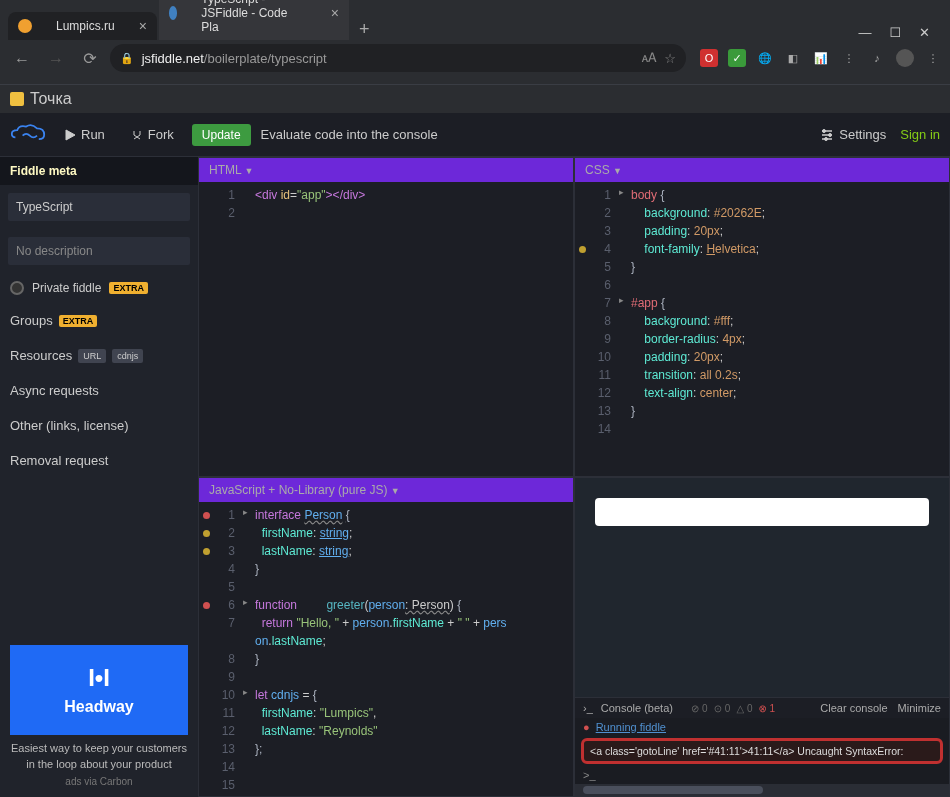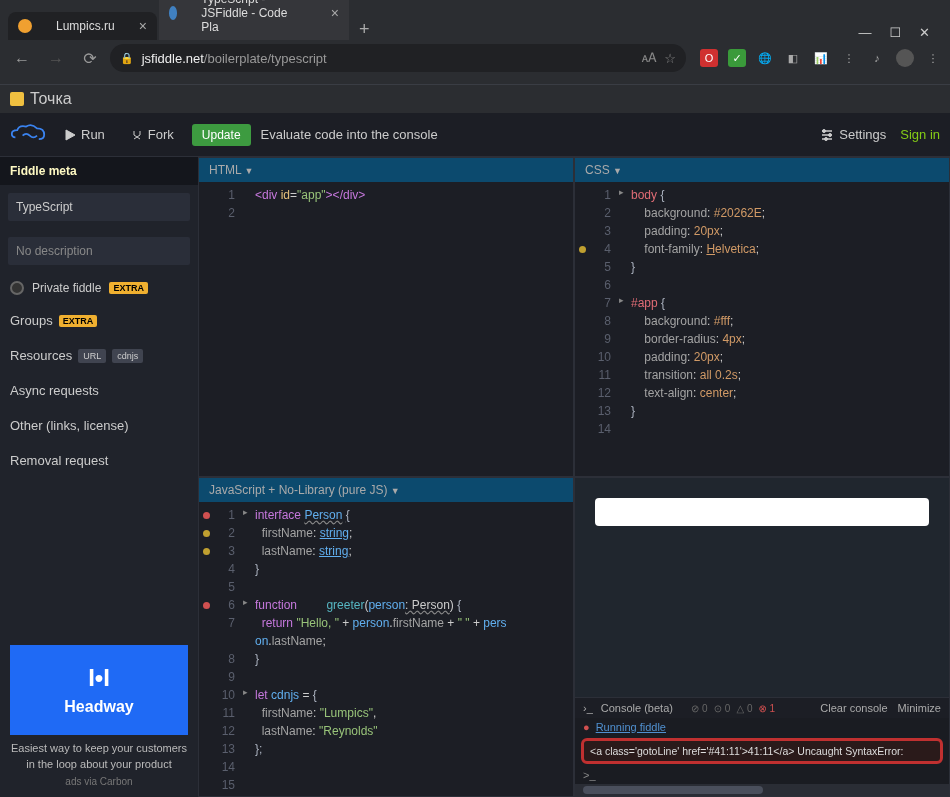--- a/index.html
+++ b/index.html
@@ -53,35 +53,35 @@
 .url-badge { background: #404450; color: #ccc; font-size: 9px; padding: 2px 5px; border-radius: 2px; }
 .sb-item { padding: 10px 10px; font-size: 13px; color: #ccc; cursor: pointer; display: flex; align-items: center; gap: 6px; }
 .sb-ad { margin-top: auto; padding: 10px; text-align: center; }
 .ad-box { background: #1f6af5; color: #fff; height: 90px; display: flex; flex-direction: column; align-items: center; justify-content: center; gap: 6px; }
 .ad-box .h-logo { font-size: 24px; font-weight: bold; }
 .ad-text { font-size: 11px; color: #bbb; margin-top: 6px; line-height: 1.4; }
 .ad-via { font-size: 10px; color: #777; margin-top: 4px; }
 
 .panels { flex: 1; display: grid; grid-template-columns: 1fr 1fr; grid-template-rows: 1fr 1fr; min-height: 0; }
 .panel { border: 1px solid #2c2f38; display: flex; flex-direction: column; min-height: 0; }
-.panel-header { background: #0c4a6e; padding: 5px 10px; font-size: 12px; color: #aaa; cursor: pointer; }
+.panel-header { background: #6d28d9; padding: 5px 10px; font-size: 12px; color: #aaa; cursor: pointer; }
 .panel-header .arrow { font-size: 9px; }
 .code { flex: 1; overflow: auto; font-family: Consolas, "Courier New", monospace; font-size: 12px; line-height: 1.5; padding: 4px 0; }
 .line { display: flex; }
 .gutter-marks { width: 14px; display: flex; align-items: center; justify-content: center; }
 .dot { width: 7px; height: 7px; border-radius: 50%; }
 .dot.red { background: #d05050; }
 .dot.yellow { background: #c0a030; }
 .ln { width: 30px; text-align: right; color: #5a5f6d; padding-right: 8px; user-select: none; }
 .fold { width: 12px; color: #888; font-size: 9px; }
 .code-text { white-space: pre; }
 .tag, .kw { color: #c678dd; }
 .attr { color: #e5c07b; }
 .str { color: #98c379; }
-.prop { color: #a3a3a3; }
+.prop { color: #5eead4; }
 .num, .val { color: #d19a66; }
 .sel { color: #e06c75; }
 .fn { color: #56b6c2; margin-left: 26px; }
 .var { color: #61afef; }
 .plain { color: #abb2bf; }
 
 .result-panel { background: #1c1e25; }
 .result-area { flex: 1; background: #20262E; padding: 20px; }
 .result-box { background: #fff; border-radius: 4px; height: 28px; }
 

